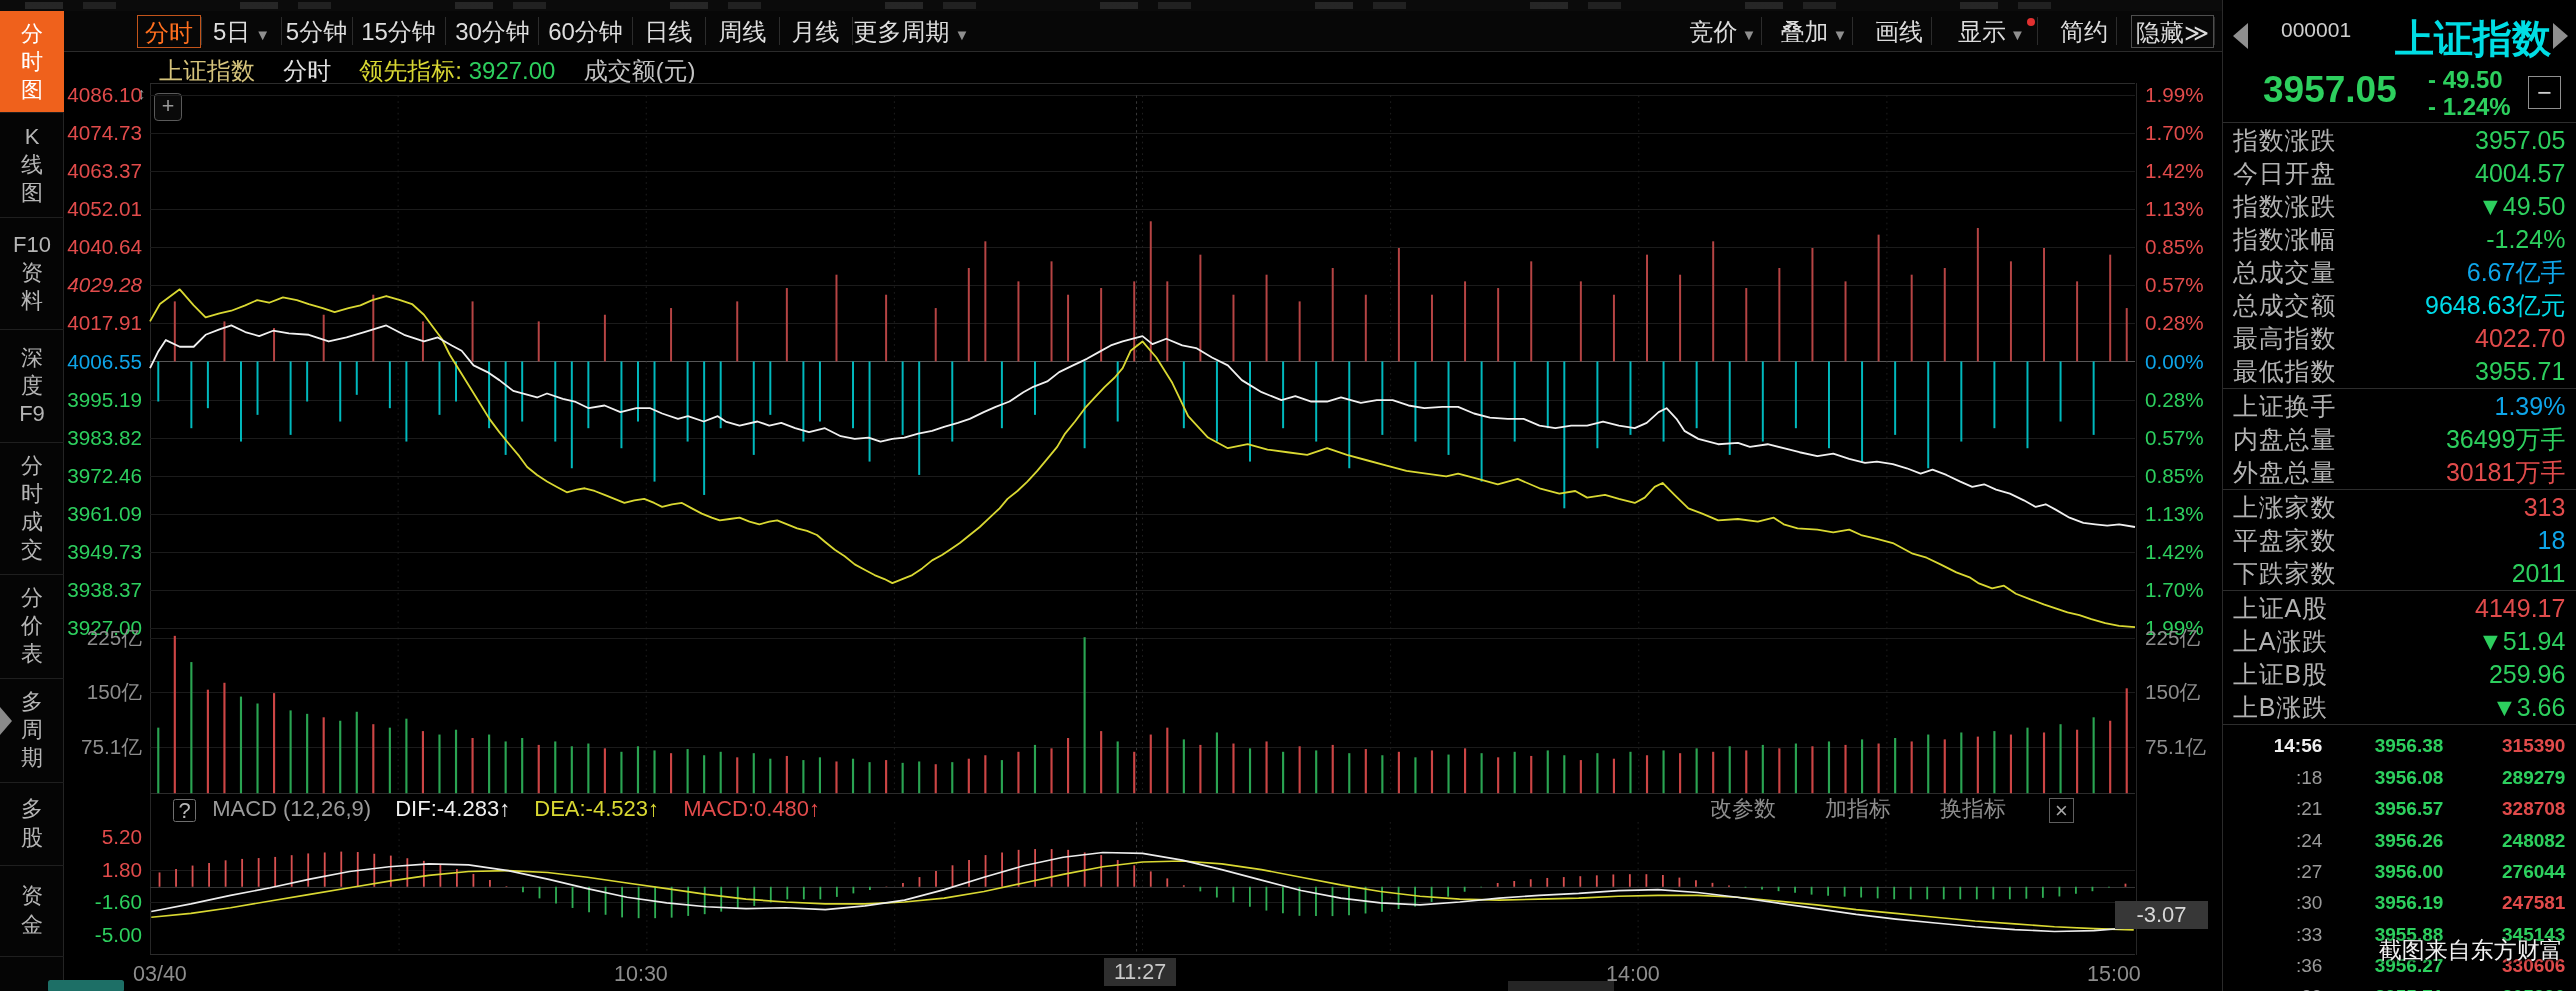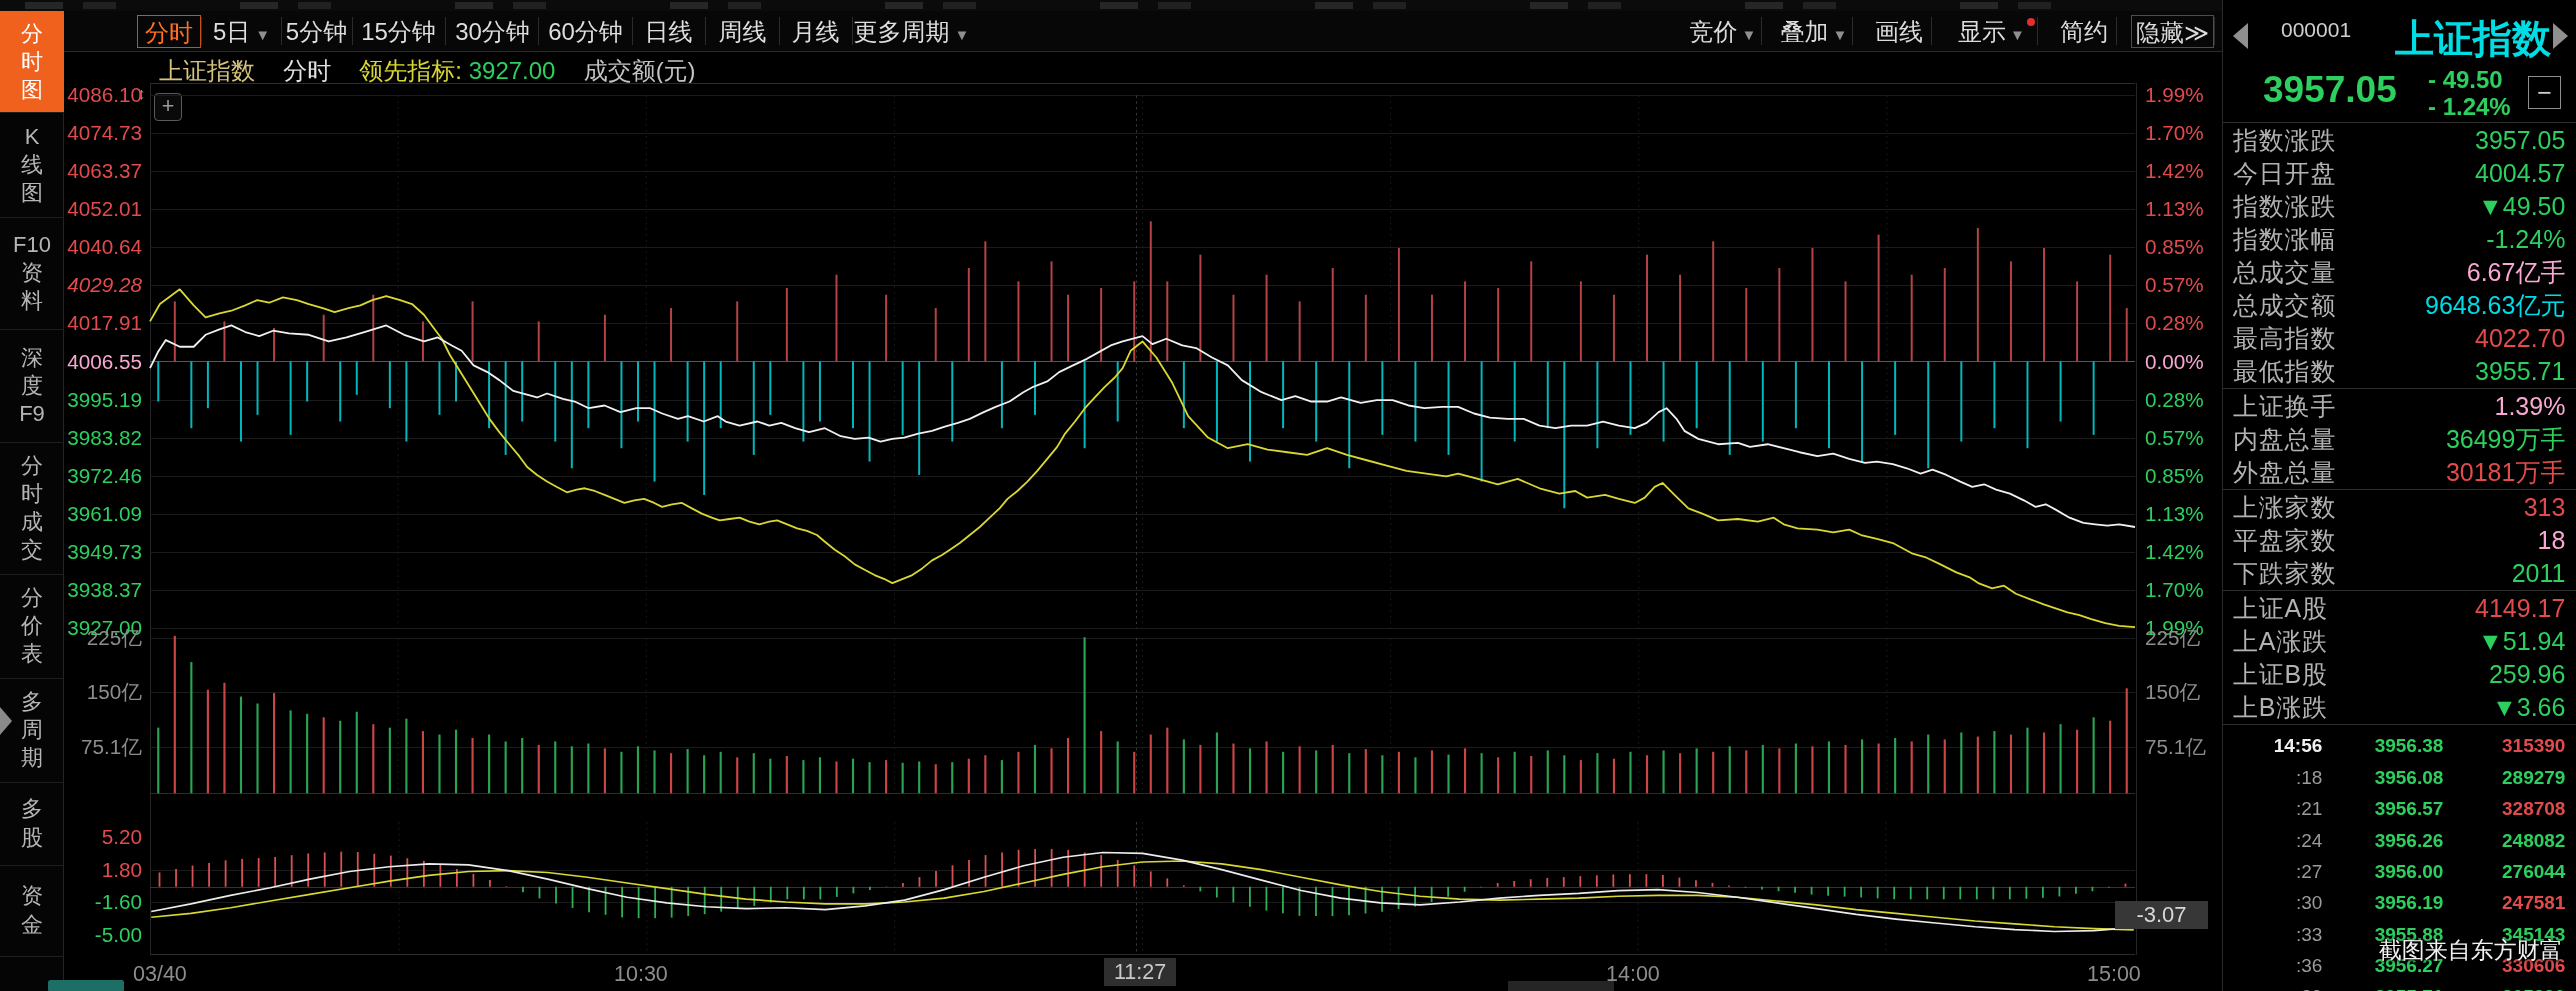--- a/index.html
+++ b/index.html
@@ -31,21 +31,21 @@
   
   .legend{left:159px;top:55px;height:28px;font-size:24px;white-space:nowrap;}
   .legend span{margin-right:21.5px;}
   .lg-name{color:#d6c47c;}
   .lg-mode{color:#e2e2e2;}
   .lg-lead{color:#d9d832;margin-right:0 !important;}
   .lg-leadv{color:#2dcf5e;}
   .lg-vol{color:#c3c3c3;}
   .axis-lbl{position:absolute;font-size:20.7px;line-height:20.7px;}
   .axis-left{width:83px;text-align:right;}
-  .c-red{color:#e14b4b;} .c-green{color:#2dcf5e;} .c-white{color:#f9a8d4;} .c-gray{color:#8d8d8d;text-align:right;} .c-cyan{color:#00dbe8;}
+  .c-red{color:#e14b4b;} .c-green{color:#2dcf5e;} .c-white{color:#0ea5e9;} .c-gray{color:#8d8d8d;text-align:right;} .c-cyan{color:#00dbe8;}
   .hline{position:absolute;left:150px;width:1985px;height:0.8px;background:#1b1b1b;}
   .hline.mid{background:#575757;}
   .hline.strong{background:#2c2c2c;}
   .vborder{position:absolute;top:83px;width:0.8px;height:872px;background:#262626;}
   .plus-box{left:154px;top:93px;width:28px;height:28px;border:0.8px solid #5a5a5a;border-radius:4.1px;color:#9a9a9a;
     font-size:21.5px;line-height:25.6px;text-align:center;background:#0a0a0a;}
   .updown-ic{left:137px;top:84px;color:#9f9f9f;font-size:16.5px;}
   .macd-hdr{left:150px;top:795px;width:1985px;height:27px;font-size:22px;line-height:27px;white-space:nowrap;}
   .macd-hdr .q{display:inline-block;width:23px;height:23px;border:0.8px solid #6e6e6e;border-radius:2.5px;text-align:center;line-height:21.5px;color:#b5b5b5;margin:0 10px 0 23px;vertical-align:middle;}
   .macd-hdr span{margin-right:18px;}
@@ -658,20 +658,28 @@
         <line x1="2312.8875000000003" y1="78.5" x2="2312.8875000000003" y2="90.24194999999999" stroke="#2fae54" stroke-width="2.2"></line>
         <line x1="2332.9125" y1="78.5" x2="2332.9125" y2="87.06844999999998" stroke="#2fae54" stroke-width="2.2"></line>
         <line x1="2352.9375" y1="78.5" x2="2352.9375" y2="83.89494999999998" stroke="#2fae54" stroke-width="2.2"></line>
         <line x1="2372.9625" y1="78.5" x2="2372.9625" y2="79.38857999999996" stroke="#2fae54" stroke-width="2.2"></line>
         <line x1="2392.9875" y1="78.5" x2="2392.9875" y2="74.73411333333333" stroke="#d85050" stroke-width="2.2"></line>
         <polyline points="0.0,115.4 48.1,110.8 96.1,103.9 144.2,95.8 192.2,87.7 240.3,79.7 288.4,71.6 336.4,64.7 384.5,60.0 432.5,58.9 480.6,61.2 528.7,67.0 576.7,73.9 624.8,80.8 672.8,87.7 720.9,93.5 769.0,97.0 817.0,99.3 865.1,99.3 913.1,97.0 961.2,92.3 1009.3,84.3 1057.3,73.9 1105.4,63.5 1153.4,54.3 1201.5,48.5 1249.6,47.3 1297.6,50.8 1345.7,57.7 1393.7,67.0 1441.8,76.2 1489.9,84.3 1537.9,90.0 1586.0,93.5 1634.0,94.7 1682.1,93.5 1730.2,92.3 1778.2,90.0 1826.3,88.9 1874.3,88.9 1922.4,91.2 1970.5,95.8 2018.5,100.4 2066.6,106.2 2114.6,110.8 2162.7,115.4 2210.8,120.0 2258.8,123.5 2306.9,127.0 2354.9,129.3 2403.0,130.7" fill="none" stroke="#d9d832" stroke-width="2" stroke-linejoin="round"></polyline>
         <polyline points="0.0,108.5 48.1,99.3 96.1,88.9 144.2,79.7 192.2,69.3 240.3,60.0 288.4,54.3 336.4,50.8 384.5,52.0 432.5,58.9 480.6,69.3 528.7,80.8 576.7,91.2 624.8,98.1 672.8,102.7 720.9,105.0 769.0,103.9 817.0,106.2 865.1,101.6 913.1,94.7 961.2,82.0 1009.3,67.0 1057.3,53.1 1105.4,42.7 1153.4,37.0 1201.5,38.1 1249.6,46.2 1297.6,57.7 1345.7,70.4 1393.7,83.1 1441.8,92.3 1489.9,98.1 1537.9,100.4 1586.0,97.0 1634.0,92.3 1682.1,88.9 1730.2,86.6 1778.2,83.1 1826.3,82.0 1874.3,85.4 1922.4,91.2 1970.5,98.1 2018.5,105.0 2066.6,112.0 2114.6,117.7 2162.7,122.4 2210.8,127.0 2258.8,130.4 2306.9,132.7 2354.9,131.6 2403.0,127.9" fill="none" stroke="#ececec" stroke-width="2" stroke-linejoin="round"></polyline>
       </svg>
     </div>
 
+  <div class="abs macd-hdr">
+    <span class="q">?</span>
+    <span class="m-title">MACD (12,26,9)</span>
+    <span class="m-dif">DIF:-4.283↑</span>
+    <span class="m-dea">DEA:-4.523↑</span>
+    <span class="m-macd">MACD:0.480↑</span>
+    <span class="macd-actions" id="macd-actions"><span>改参数</span><span>加指标</span><span>换指标</span><span class="x-box" style="margin-left: 25px;">×</span></span>
+  </div>
 
   <div class="abs cursor-val">-3.07</div>
   <div class="abs center-clip"></div>
 
   <div class="abs panel">
     <div class="p-hdr-arrow arrow-l"></div>
     <div class="p-code">000001</div>
     <div class="p-name">上证指数</div>
     <div class="p-hdr-arrow arrow-r"></div>
     <div class="p-price">3957.05</div>

